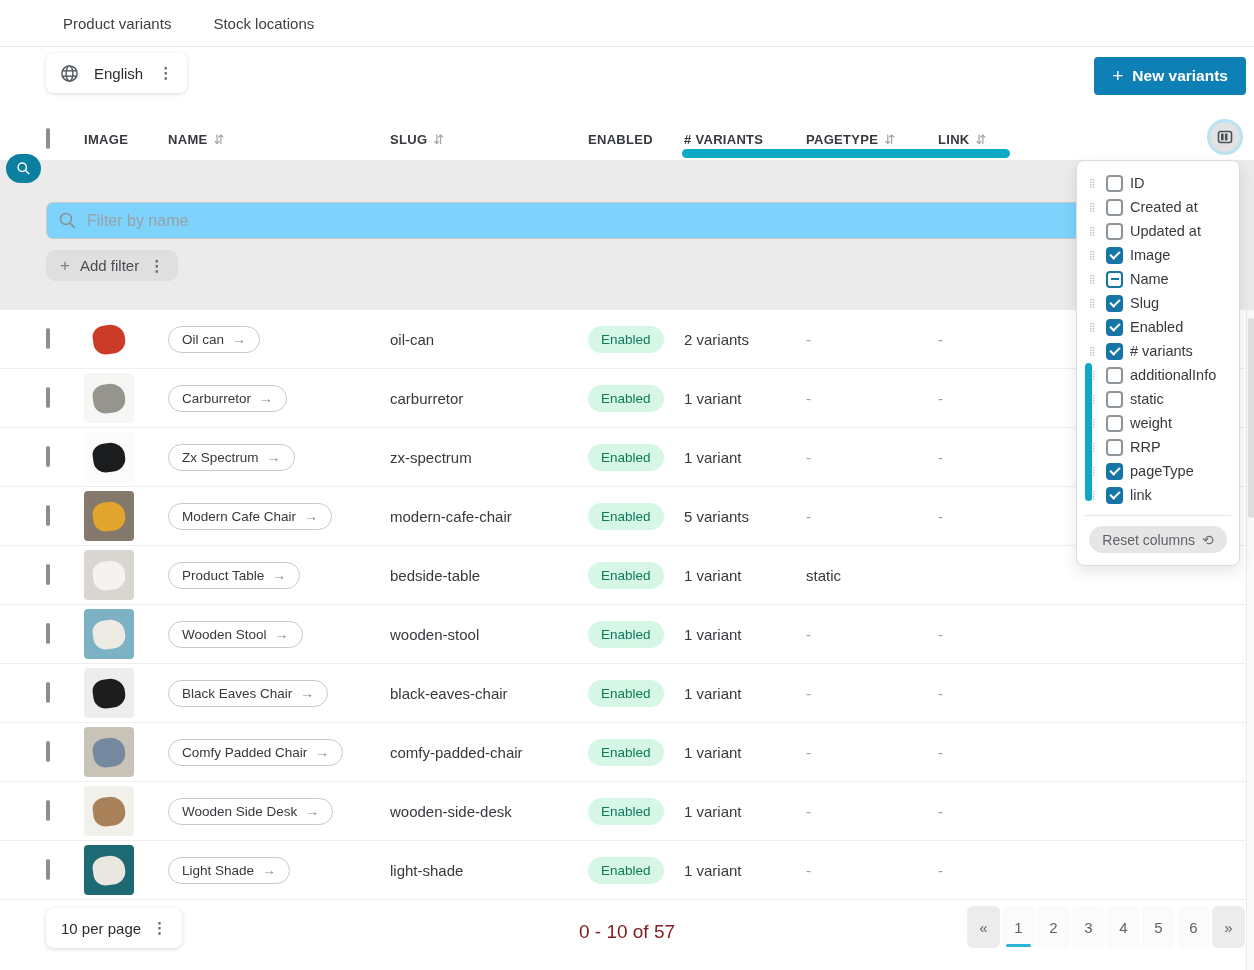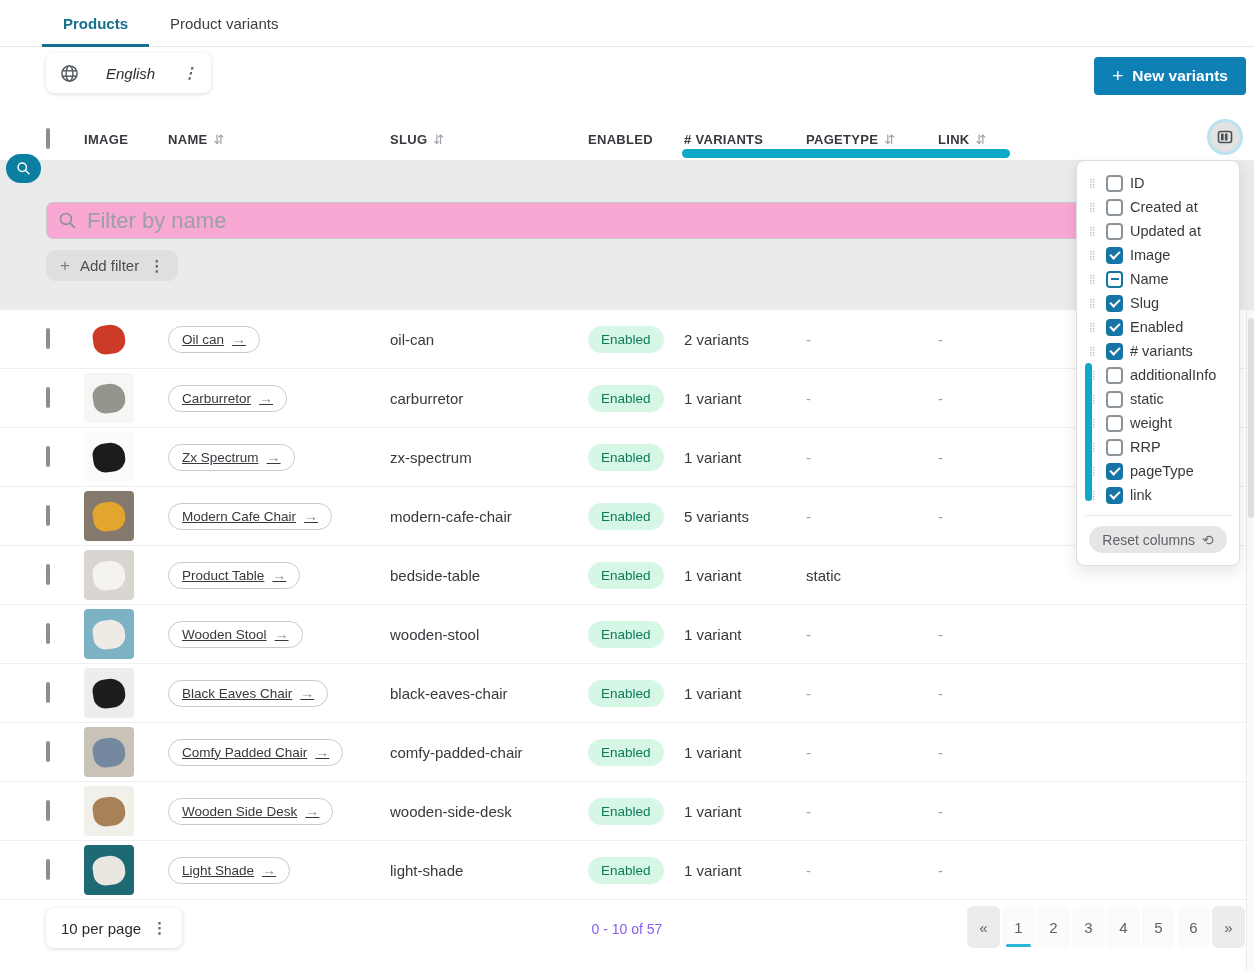--- a/index.html
+++ b/index.html
@@ -11,22 +11,22 @@
   
   .tabbar { position:absolute; top:0; left:0; right:0; height:47px;
     border-bottom:1px solid #e5e7e9; display:flex; padding-left:42px; background:#fff; }
   .tab { padding:0 21px; display:flex; align-items:center; font-size:15px;
     color:#3c4043; position:relative; cursor:pointer; }
   .tab.active { color:#16708d; font-weight:bold; }
   .tab.active::after { content:""; position:absolute; left:0; right:0; bottom:-1px;
     height:3px; background:#16708d; }
   
   .lang-btn { position:absolute; left:46px; top:53px; height:40px; padding:0 14px;
-    background:#fff; border:none; border-radius:8px; display:flex; align-items:center; gap:27px;
-    box-shadow:0 1px 4px rgba(0,0,0,.14); font-size:15px; color:#2a2d30; cursor:pointer;font-style:italic; }
+    background:#fff; border:none; border-radius:8px; display:flex; align-items:center; gap:15px;
+    box-shadow:0 1px 4px rgba(0,0,0,.14); font-size:15px; color:#2a2d30; cursor:pointer; }
   .kebab { color:#5f6368; font-size:15px; font-weight:bold; letter-spacing:0; }
   .new-product-btn { position:absolute; right:8px; top:57px; height:38px; padding:0 18px;
     border:none; border-radius:4px; color:#fff; font-size:15.5px; font-weight:bold;
     display:flex; align-items:center; gap:9px; cursor:pointer; }
   .new-product-btn .plus { font-weight:normal; font-size:19px; }
   
   .thead { position:absolute; top:118px; left:0; right:0; height:42px; background:#fff;
     display:grid; grid-template-columns:38px 84px 222px 198px 96px 122px 132px 1fr;
     padding-left:46px; align-items:center; }
   .th { font-size:13px; font-weight:bold; color:#36393d; letter-spacing:.3px;
@@ -39,39 +39,39 @@
     justify-content:center; cursor:pointer; box-shadow:0 0 0 3px #b9e2f2; }
   .header-accent { position:absolute; left:682px; top:149px; width:328px; height:9px;
     border-radius:5px; }
   
   .filter-area { position:absolute; top:160px; left:0; right:0; height:150px; background:#ebebeb; }
   .search-pill { position:absolute; left:6px; top:-6px; width:35px; height:29px;
     border:none; border-radius:15px; display:flex; align-items:center; justify-content:center;
     cursor:pointer; }
   .filter-input-wrap { position:absolute; left:46px; top:42px; width:1194px; height:37px; }
   .filter-input { width:100%; height:100%; border:1px solid #c8cacc; border-radius:7px;
-    background:#f9a8d4; font-size:22px; color:#36393d; padding:0 12px 0 40px;
+    background:#7dd3fc; font-size:16px; color:#36393d; padding:0 12px 0 40px;
     font-family:"Liberation Sans", sans-serif; }
   .filter-input::placeholder { color:#9aa0a6; }
   .input-search-icon { position:absolute; left:12px; top:9px; }
   .add-filter-btn { position:absolute; left:46px; top:90px; height:31px; padding:0 14px;
     border:none; border-radius:9px; background:#dfdfdf; color:#4a4e52; font-size:15px;
     display:flex; align-items:center; gap:10px; cursor:pointer; }
   .add-filter-btn .plus { color:#7b7f83; font-size:17px; }
   
   .rows { position:absolute; top:310px; left:0; right:8px; }
   .row { height:59px; border-bottom:1px solid #efefef; background:#fff;
     display:grid; grid-template-columns:38px 84px 222px 198px 96px 122px 132px 1fr;
     padding-left:46px; align-items:center; }
   .photo { width:50px; height:50px; border-radius:4px; position:relative; overflow:hidden; }
   .photo .blob { position:absolute; left:18%; top:22%; width:64%; height:58%;
     border-radius:38% 46% 42% 40%; transform:rotate(-8deg); }
   .name-pill { height:27px; padding:0 13px; border:1px solid #c6c8ca; border-radius:14px;
     background:#fff; font-size:13.5px; color:#36393d; display:inline-flex; align-items:center;
-    gap:8px; cursor:pointer; width:max-content; font-family:"Liberation Sans", sans-serif;text-decoration:underline; }
+    gap:8px; cursor:pointer; width:max-content; font-family:"Liberation Sans", sans-serif; }
   .name-pill .arrow { color:#85898d; font-size:14px; }
   .slug { font-size:15px; }
   .badge { height:27px; padding:0 13px; border-radius:14px; font-size:13.5px;
     display:inline-flex; align-items:center; width:max-content; }
   .cell { font-size:15px; }
   .muted { color:#9aa0a6; }
   
   .col-menu { position:absolute; left:1076px; top:160px; width:164px; background:#fff;
     border:1px solid #dcdcdc; border-radius:8px; box-shadow:0 6px 16px rgba(0,0,0,.10);
     padding:10px 12px 12px; z-index:50; }
@@ -91,41 +91,41 @@
     height:27px; padding:0 13px; font-size:14px; color:#5f6368; display:flex;
     align-items:center; gap:7px; cursor:pointer; font-family:"Liberation Sans", sans-serif; }
   .reset-btn .reset-ic { font-size:14px; color:#6b6f73; }
   
   .pagebar { position:absolute; top:900px; left:0; right:0; height:70px; background:#fff; }
   .per-page-btn { position:absolute; left:46px; top:8px; height:40px; padding:0 15px;
     background:#fff; border:none; border-radius:8px; box-shadow:0 1px 4px rgba(0,0,0,.16);
     font-size:15px; color:#2a2d30; display:flex; align-items:center; gap:11px; cursor:pointer;
     font-family:"Liberation Sans", sans-serif; }
   .range { position:absolute; left:0; right:0; top:21px; text-align:center;
-    font-size:14px; color:#8b5cf6; }
+    font-size:19px; color:#7f1d1d; }
   .pages { position:absolute; right:9px; top:6px; display:flex; gap:2px; }
   .page-btn { width:33px; height:42px; border:none; border-radius:6px; background:#fbfbfb;
     color:#5f6368; font-size:15px; cursor:pointer; position:relative;
     font-family:"Liberation Sans", sans-serif; }
   .page-btn.navb { background:#ececec; }
   .page-btn.active::after { content:""; position:absolute; left:4px; right:4px; bottom:1px;
     height:3px; border-radius:2px; }
   
   .vscroll { position:absolute; right:0; top:310px; bottom:0; width:8px; background:#fafafa;
     border-left:1px solid #ececec; }
   .vscroll .thumb { position:absolute; left:1px; top:8px; width:6px; height:200px;
     background:#e0e0e0; border-radius:3px; }
   svg { display:block; }
 </style>
 </head>
 <body>
 
 <nav class="tabbar" id="tabbar">
-    <div class="tab active">Products</div>
     <div class="tab">Product variants</div>
+    <div class="tab">Stock locations</div>
   </nav>
 
 <button class="lang-btn">
   <span>
     <svg width="19" height="19" viewBox="0 0 20 20" fill="none" stroke="#55595d" stroke-width="1.5">
       <circle cx="10" cy="10" r="8"></circle>
         <ellipse cx="10" cy="10" rx="3.6" ry="8"></ellipse>
       <line x1="2" y1="7.2" x2="18" y2="7.2"></line>
         <line x1="2" y1="12.8" x2="18" y2="12.8"></line>
     </svg>

